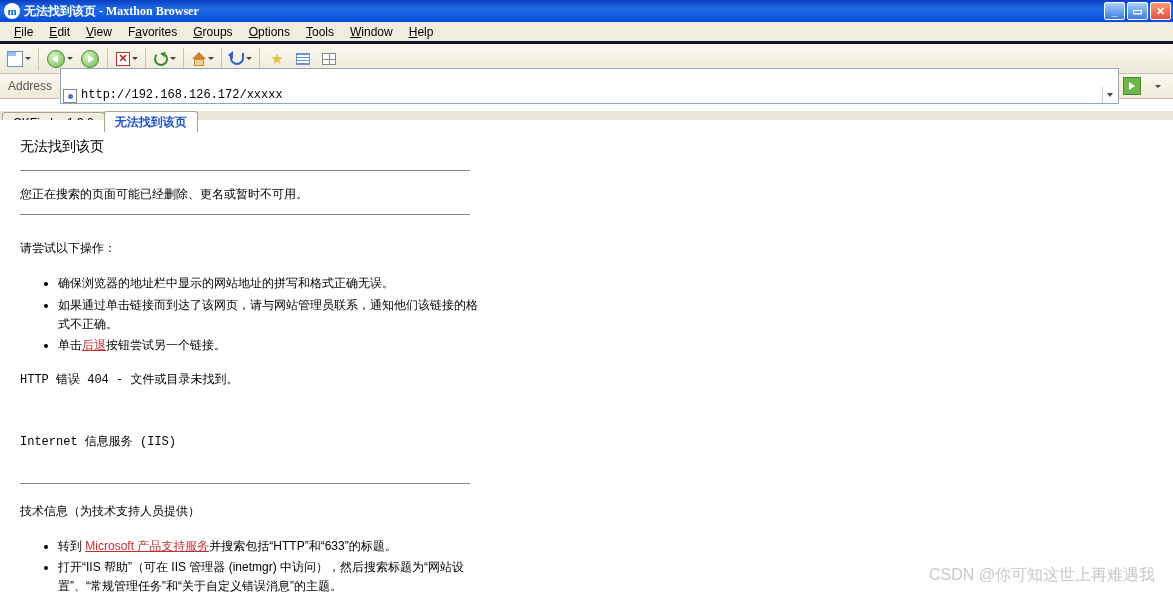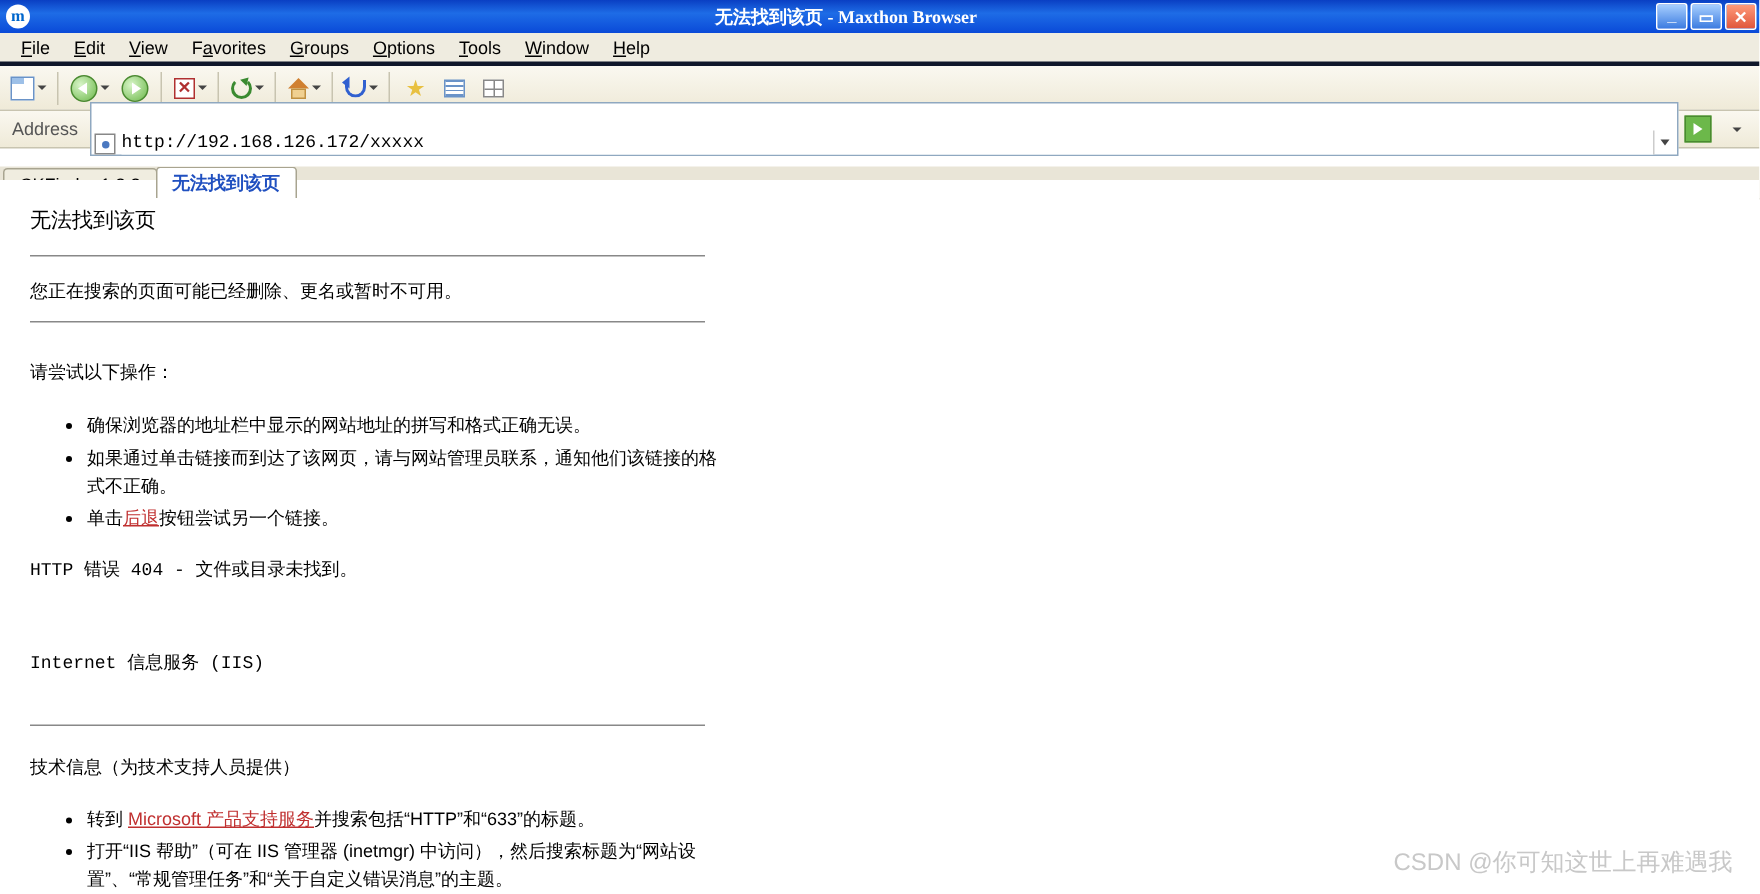--- a/index.html
+++ b/index.html
@@ -1,21 +1,21 @@
 <!DOCTYPE html>
 <html><head>
 <meta charset="utf-8">
 <style>
 * { margin: 0; padding: 0; box-sizing: border-box; }
 html, body { width: 1173px; height: 596px; font-family: "Microsoft YaHei", SimSun, Arial, sans-serif; font-size: 12px; background: #fff; overflow: hidden; position: relative; }
 
 
 .titlebar { height: 22px; background: linear-gradient(to bottom, #0a3fc3, #1e6ce6 40%, #0a4ad8); display: flex; align-items: center; color: #fff; padding: 0 2px 0 4px; font-family: SimSun, "MS Sans Serif"; font-weight: bold; }
 .titlebar .app-icon { width: 16px; height: 16px; background: #fff; border-radius: 50%; display: flex; align-items: center; justify-content: center; color: #06c; font-size: 11px; margin-right: 4px; }
-.titlebar .title-text { flex: 1; font-size: 12px; text-align: center; }
+.titlebar .title-text { flex: 1; font-size: 12px; }
 .winbtns { display: flex; gap: 2px; }
 .winbtn { width: 21px; height: 18px; border: 1px solid #fff; border-radius: 2px; display: flex; align-items: center; justify-content: center; font-size: 11px; font-family: Arial; font-weight: bold; }
 .winbtn.min, .winbtn.max { background: linear-gradient(to bottom, #a8d0ff, #3c7be0); color: #fff; }
 .winbtn.close { background: linear-gradient(to bottom, #ff9b7a, #e0563c); color: #fff; }
 
 
 .menubar { height: 22px; background: #efece0; border-bottom: 3px solid #0f172a; display: flex; align-items: center; padding-left: 6px; font-family: "MS Sans Serif", Arial; }
 .menubar .menu-item { padding: 2px 8px; cursor: default; }
 .menubar .menu-item u { text-decoration: underline; }
 

